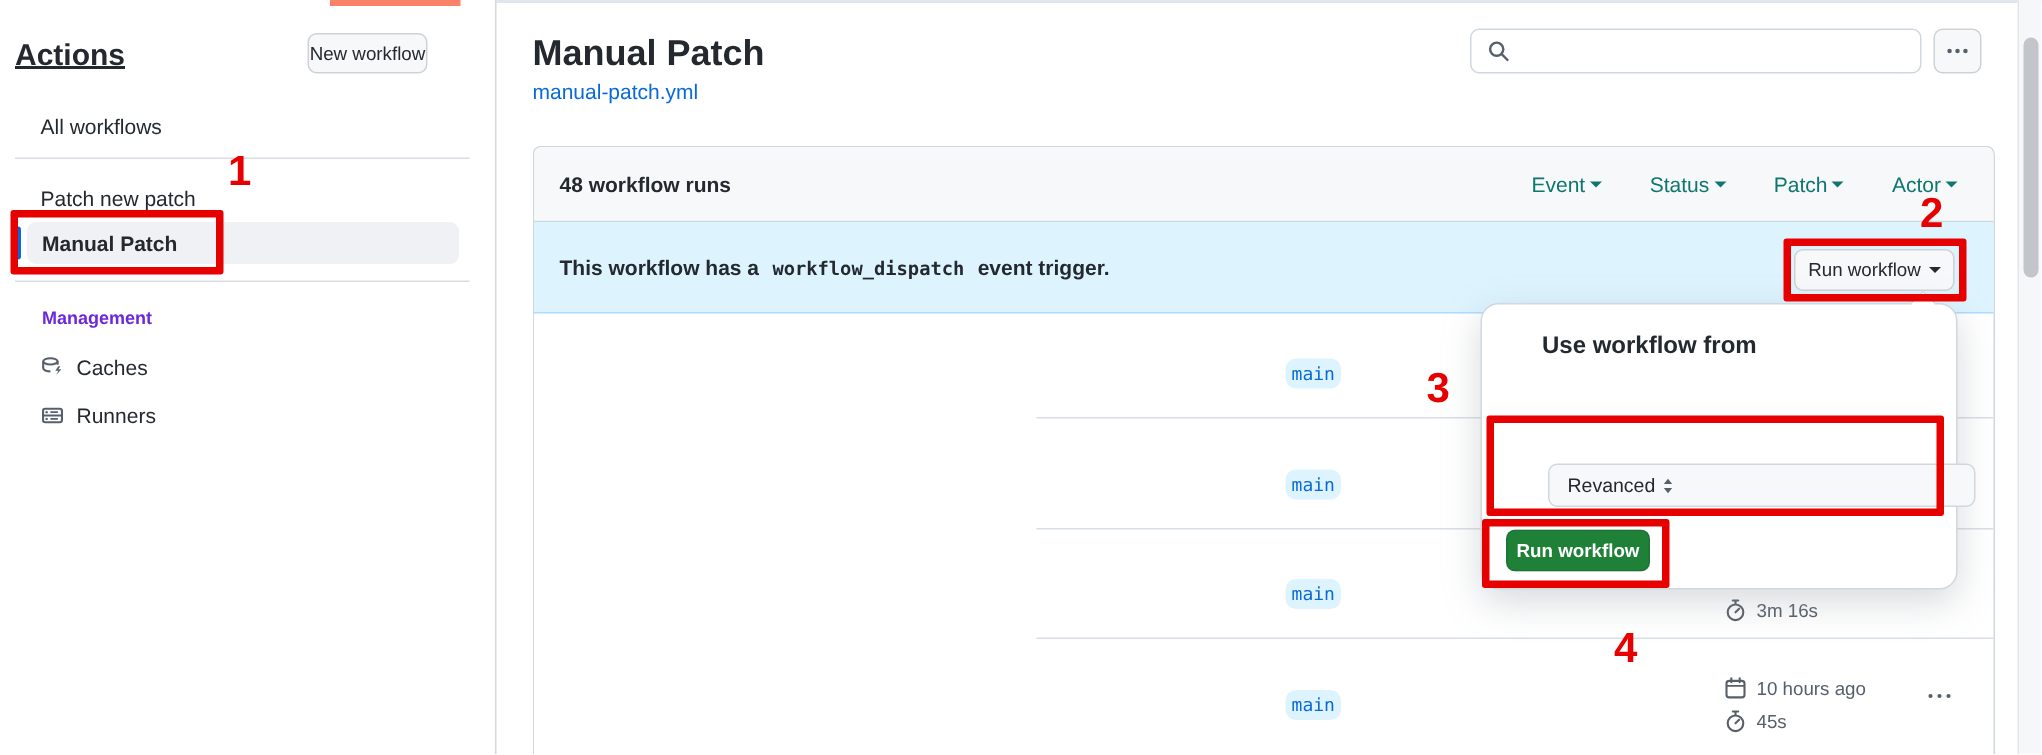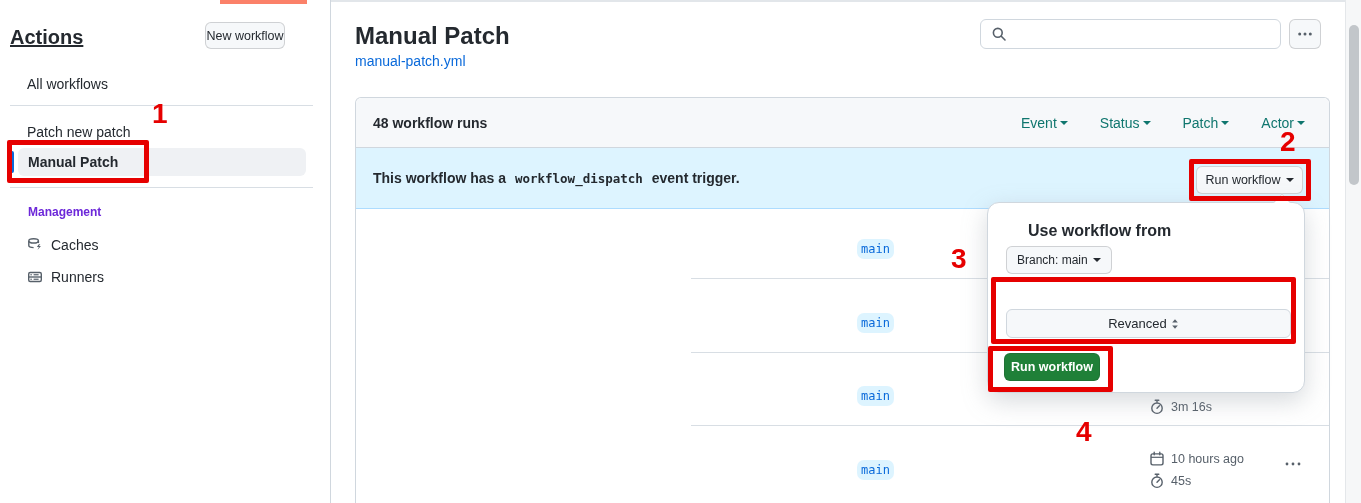--- a/index.html
+++ b/index.html
@@ -38,23 +38,23 @@
     display:inline-flex; align-items:center; justify-content:center; cursor:pointer; }
   .row-divider { height:1px; background:#d8dee4; }
   .meta { color:#57606a; font-size:12.5px; display:flex; align-items:center; gap:6px; }
   .meta svg { flex:0 0 auto; }
 
   
   .popup { background:#fff; border:1px solid #d0d7de; border-radius:12px;
     box-shadow:0 8px 24px rgba(140,149,159,.35); z-index:10; }
   .popup-caret { position:absolute; top:-7px; right:16px; width:12px; height:12px; background:#fff;
     border-left:1px solid #d0d7de; border-top:1px solid #d0d7de; transform:rotate(45deg); }
-  .select-box { display:flex; align-items:center; justify-content:center;
+  .select-box { display:flex; align-items:center; justify-content:flex-start;
     background:#f6f8fa; border:1px solid #d0d7de; border-radius:6px; font-size:13px;
-    padding:0 18px 0 12px; cursor:pointer; }
+    padding:0 18px 0 12px; cursor:pointer;margin-left:26px; }
 
   
   .scroll-track { background:#f6f7f8; border-left:1px solid #e4e7ea; }
   .scroll-thumb { background:#c2c6ca; border-radius:5px; }
 
   input::placeholder { color:#6e7781; }
 </style>
 </head>
 <body>
 
@@ -237,24 +237,20 @@
     <span class="caret-down"></span>
   </button>
   <div class="red-box abs" style="left:1189px; top:159px; width:122px; height:42px;"></div>
   <div class="annot-num abs" style="left:1280px; top:126px;">2</div>
 
   <div class="popup abs" style="left:987px; top:202px; width:318px; height:191px;">
     <div class="popup-caret"></div>
 
     <div class="abs" style="left:6px; top:19px; font-size:16px; font-weight:600;margin-left:34px;">Use workflow from</div>
 
-    <button class="btn" style="position:absolute; left:18px; top:43px; height:28px; padding:0 10px; font-size:12px;">
-      <span>Branch: main</span>
-      <span class="caret-down"></span>
-    </button>
 
 
     <div class="select-box abs" style="left:18px; top:106px; width:285px; height:29px;">
       <span>Revanced</span>
       <span style="color:#57606a; display:inline-flex;">
         <svg width="16" height="16" viewBox="0 0 16 16" fill="currentColor">
           <path d="M8 3.2 L10.8 6.6 H5.2 Z"></path>
             <path d="M8 12.8 L5.2 9.4 H10.8 Z"></path>
         </svg>
       </span>

